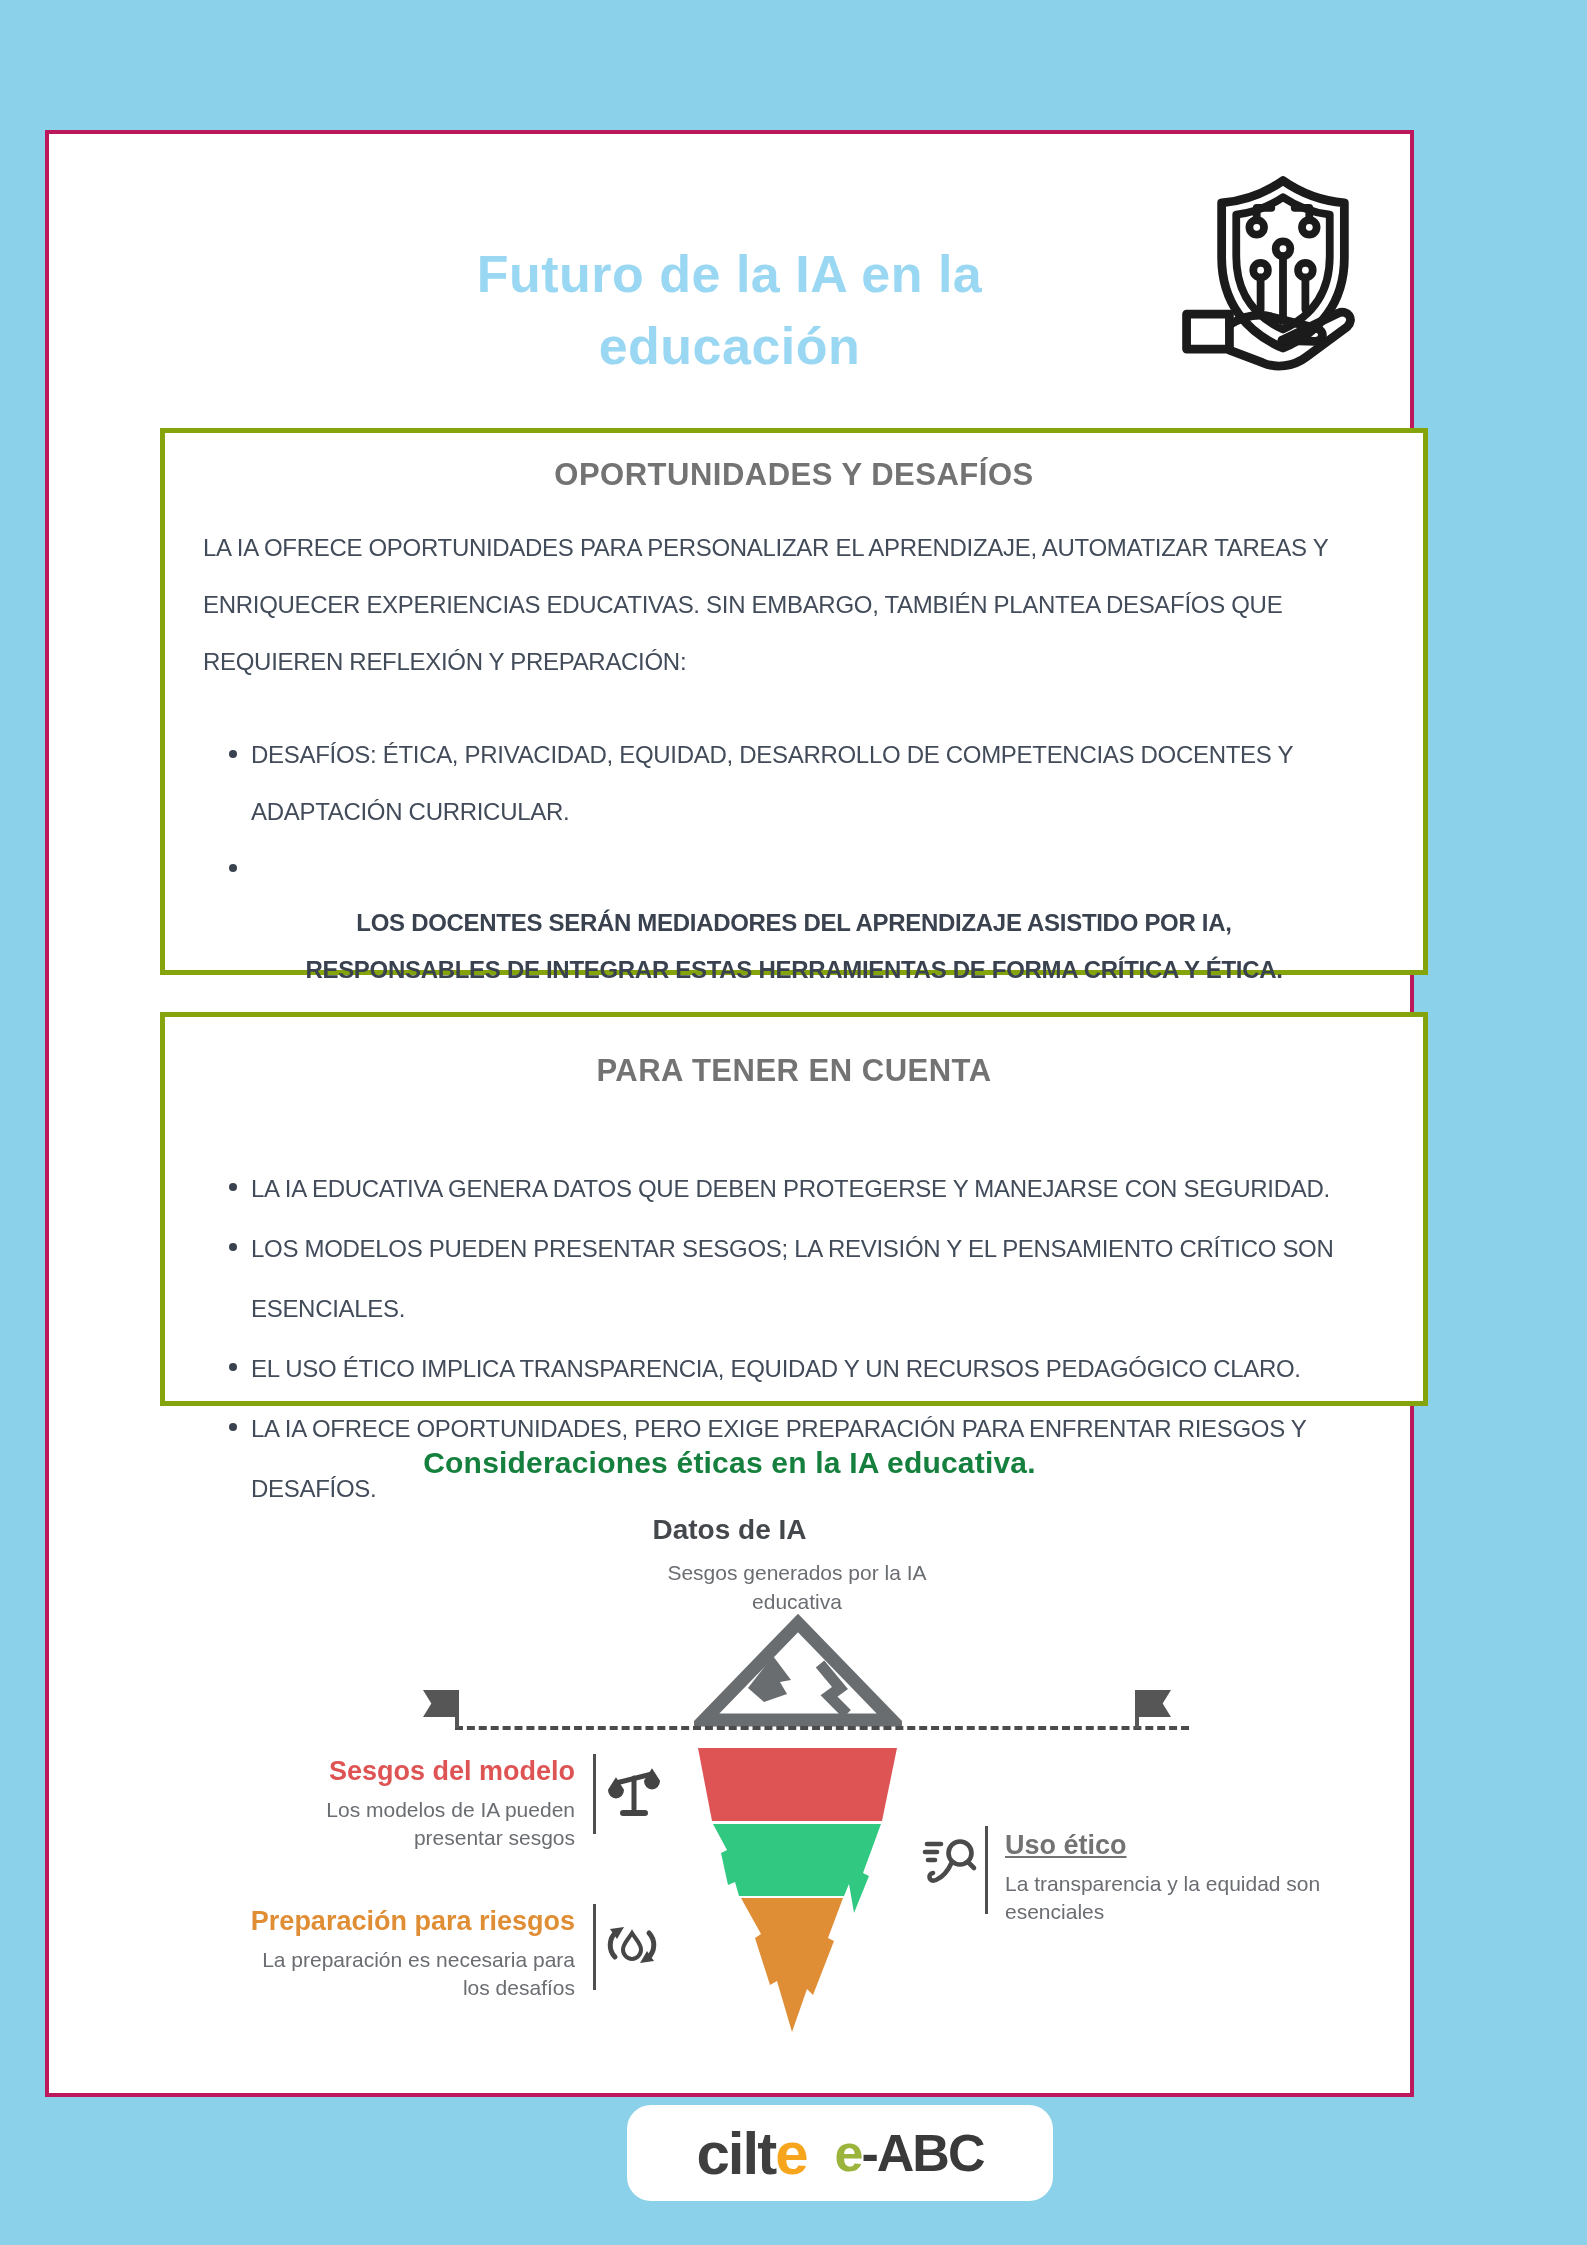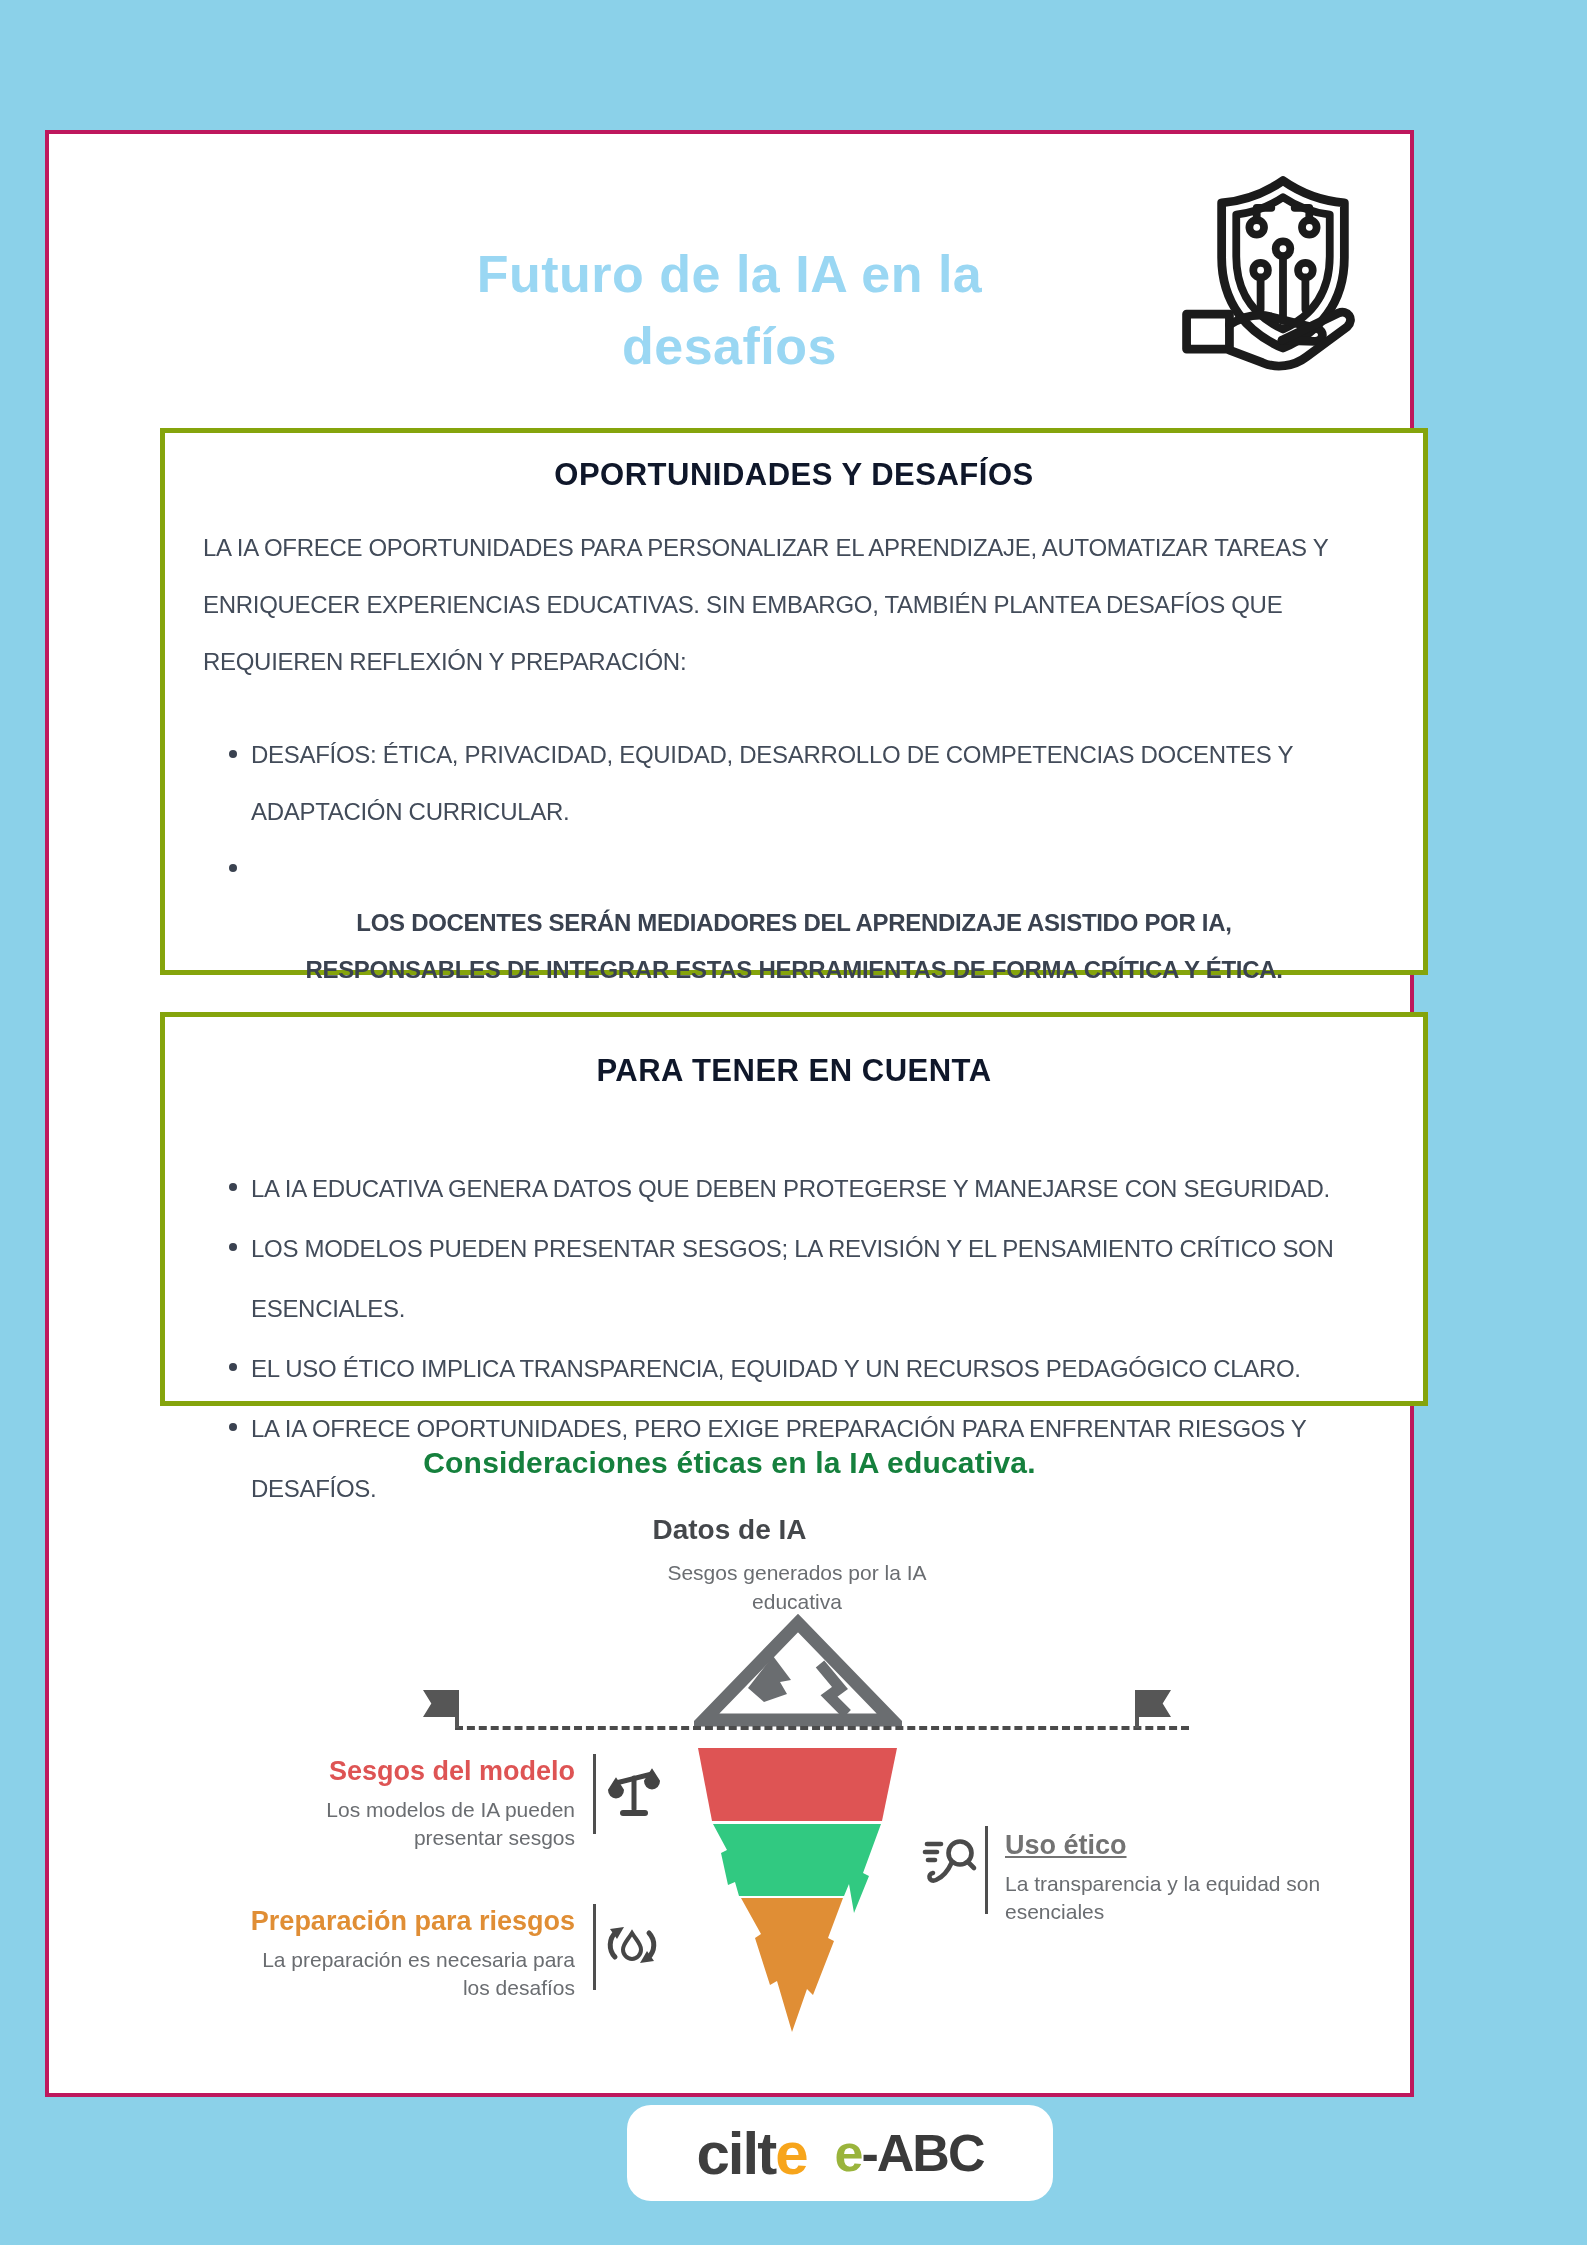--- a/index.html
+++ b/index.html
@@ -26,21 +26,21 @@
   .shield-wrap { position:absolute; left:1122px; top:28px; width:224px; height:230px; }
   
   .obox {
     position:absolute; left:111px; width:1268px;
     border:5px solid #85A40C; background:#fff;
   }
   .box1 { top:294px; height:547px; padding:10px 30px 0 30px; }
   .box2 { top:878px; height:394px; padding:20px 30px 0 30px; }
   .obox h2 {
     text-align:center; font-size:31px; font-weight:bold;
-    color:#0f172a; letter-spacing:0.5px;
+    color:#737373; letter-spacing:0.5px;
   }
   .box1 h2 { margin-top:14px; }
   .box2 h2 { margin-top:16px; }
   .intro {
     margin:26px 8px 0 8px;
     font-size:24px; line-height:57px; letter-spacing:-0.3px;
     color:#424B59;
   }
   .obox ul { list-style:none; }
   .box1 ul { margin:36px 0 0 32px; }
@@ -119,21 +119,21 @@
   .logo-eabc .accent { color:#9AB43C; }
   svg { display:block; }
 </style>
 </head>
 <body>
 
 <div class="card">
 
   <div class="title">
     <div>Futuro de la IA en la</div>
-    <div>desafíos</div>
+    <div>educación</div>
   </div>
 
   <div class="shield-wrap">
     <svg width="224" height="230" viewBox="0 0 230 230" fill="none" stroke="#1B1B1B" stroke-width="9" stroke-linecap="round" stroke-linejoin="round">
       <path d="M115,16 C135,30 157,37 178,39 L178,95 C178,142 152,172 115,188 C78,172 52,142 52,95 L52,39 C73,37 95,30 115,16 Z"></path>
       <path d="M115,33 C130,43 147,49 163,51 L163,94 C163,131 145,155 115,169 C85,155 67,131 67,94 L67,51 C83,49 100,43 115,33 Z" stroke-width="8"></path>
       <circle cx="115" cy="86" r="7.5" stroke-width="8"></circle>
       <line x1="115" y1="94" x2="115" y2="160" stroke-width="8"></line>
       <circle cx="92" cy="108" r="7.5" stroke-width="8"></circle>
       <line x1="92" y1="116" x2="92" y2="148" stroke-width="8"></line>

